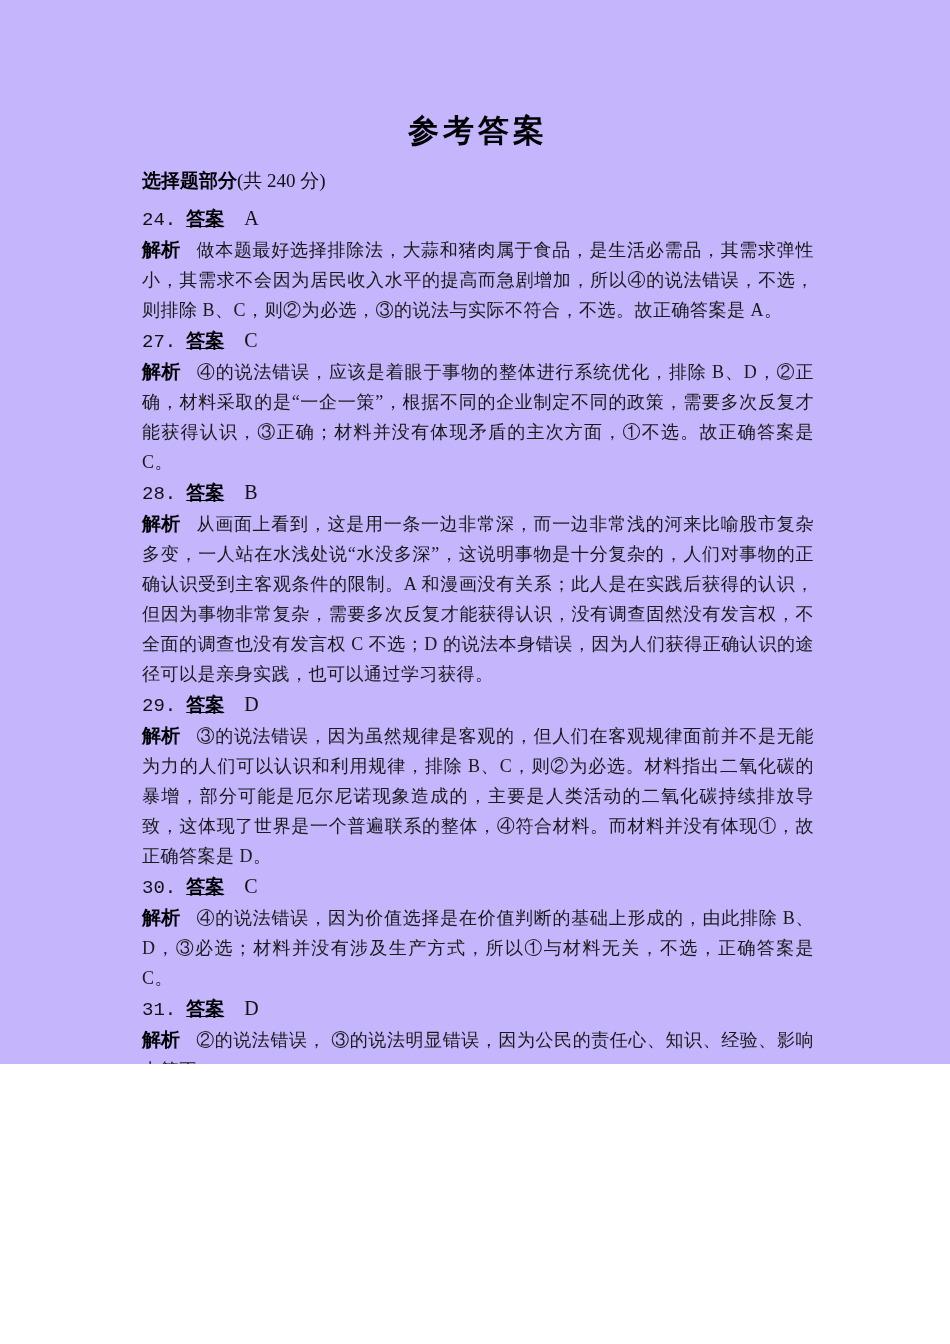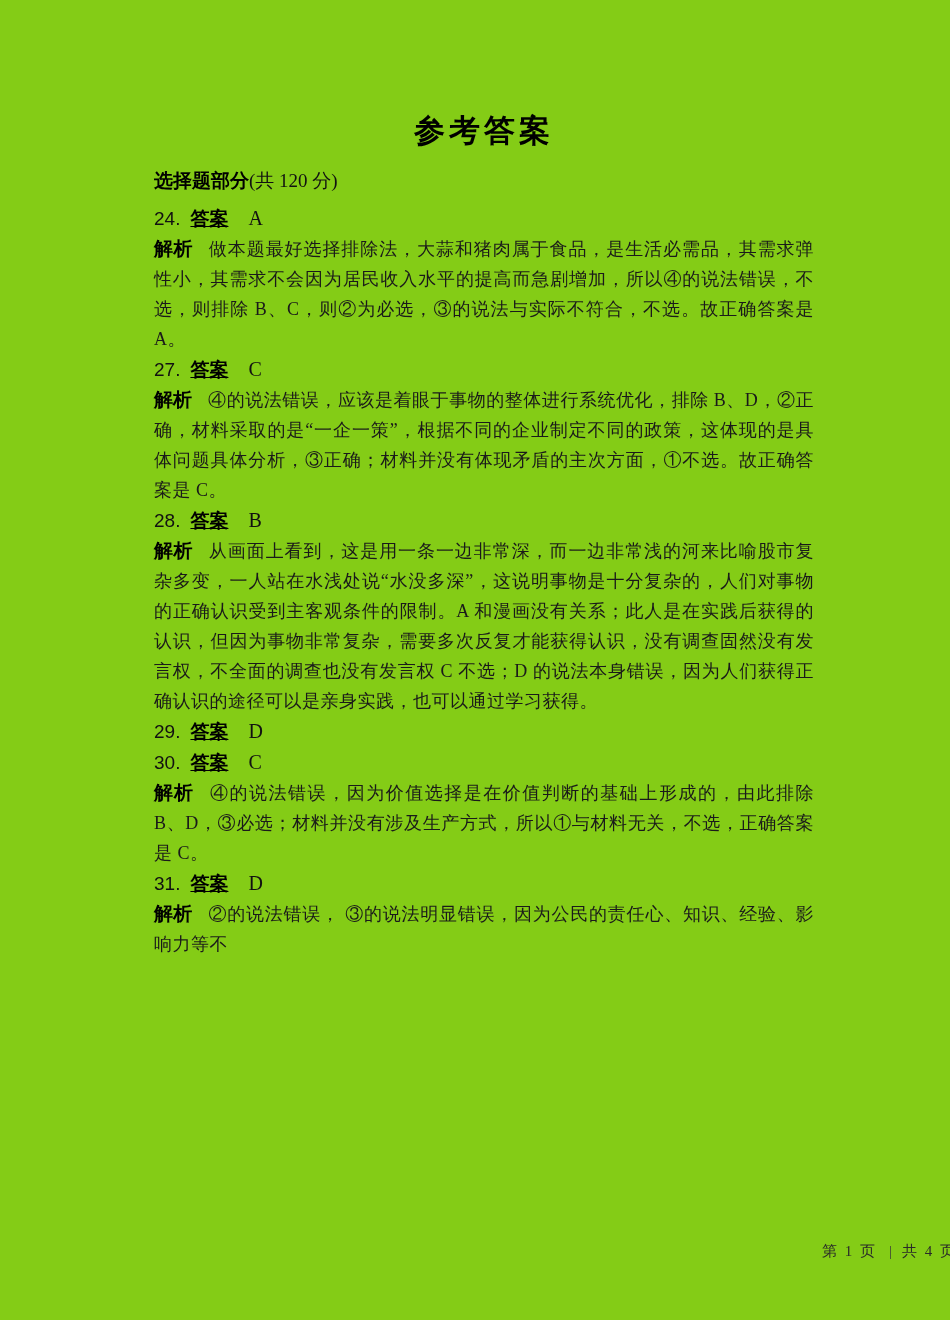--- a/index.html
+++ b/index.html
@@ -1,25 +1,24 @@
 <!DOCTYPE html>
 <html><head>
 <meta charset="utf-8">
 <style>
   * { margin: 0; padding: 0; box-sizing: border-box; }
   html, body { width: 950px; background: #ffffff; }
   .page {
     position: relative;
     width: 950px;
-    height: 1320px;
-    background: #84cc16;
+    height: 1064px;
+    background: #c4b5fd;
     color: #111111;
     overflow: hidden;
     font-family: "Liberation Serif", serif;
-    padding-left: 12px;
   }
   .content {
     padding: 0 136px 0 142px;
   }
   .doc-title {
     margin-top: 108px;
     text-align: center;
     font-family: "Liberation Sans", sans-serif;
     font-weight: 700;
     font-size: 31px;
@@ -43,21 +42,21 @@
     font-family: "Liberation Serif", serif;
     color: #111111;
   }
   .items { margin-top: 7px; }
   .answer-line {
     font-size: 19px;
     line-height: 30px;
     white-space: nowrap;
   }
   .q-num {
-    font-family: Liberation Sans, sans-serif;
+    font-family: Liberation Mono, monospace;
     margin-right: 10px;
   }
   .ans-label {
     font-family: "Liberation Sans", sans-serif;
     font-weight: 600;
     color: #000000;
     text-decoration: underline;
   }
   .ans-letter {
     font-family: "Liberation Serif", serif;
@@ -97,43 +96,44 @@
   }
 </style>
 </head>
 <body>
 
 <div class="page">
   <div class="content">
 
     <h1 class="doc-title">参考答案</h1>
 
-    <div class="section-heading"><span class="section-title">选择题部分</span><span class="section-score">(共 120 分)</span></div>
+    <div class="section-heading"><span class="section-title">选择题部分</span><span class="section-score">(共 240 分)</span></div>
 
     <div class="items">
 
       <div class="item">
         <div class="answer-line"><span class="q-num">24.</span><span class="ans-label">答案</span><span class="ans-letter">A</span></div>
         <p class="analysis"><span class="analysis-label">解析</span><span class="analysis-text">做本题最好选择排除法，大蒜和猪肉属于食品，是生活必需品，其需求弹性小，其需求不会因为居民收入水平的提高而急剧增加，所以④的说法错误，不选，则排除 B、C，则②为必选，③的说法与实际不符合，不选。故正确答案是 A。</span></p>
       </div>
 
 
 
       <div class="item">
         <div class="answer-line"><span class="q-num">27.</span><span class="ans-label">答案</span><span class="ans-letter">C</span></div>
-        <p class="analysis"><span class="analysis-label">解析</span><span class="analysis-text">④的说法错误，应该是着眼于事物的整体进行系统优化，排除 B、D，②正确，材料采取的是“一企一策”，根据不同的企业制定不同的政策，这体现的是具体问题具体分析，③正确；材料并没有体现矛盾的主次方面，①不选。故正确答案是 C。</span></p>
+        <p class="analysis"><span class="analysis-label">解析</span><span class="analysis-text">④的说法错误，应该是着眼于事物的整体进行系统优化，排除 B、D，②正确，材料采取的是“一企一策”，根据不同的企业制定不同的政策，需要多次反复才能获得认识，③正确；材料并没有体现矛盾的主次方面，①不选。故正确答案是 C。</span></p>
       </div>
 
       <div class="item">
         <div class="answer-line"><span class="q-num">28.</span><span class="ans-label">答案</span><span class="ans-letter">B</span></div>
         <p class="analysis"><span class="analysis-label">解析</span><span class="analysis-text">从画面上看到，这是用一条一边非常深，而一边非常浅的河来比喻股市复杂多变，一人站在水浅处说“水没多深”，这说明事物是十分复杂的，人们对事物的正确认识受到主客观条件的限制。A 和漫画没有关系；此人是在实践后获得的认识，但因为事物非常复杂，需要多次反复才能获得认识，没有调查固然没有发言权，不全面的调查也没有发言权 C 不选；D 的说法本身错误，因为人们获得正确认识的途径可以是亲身实践，也可以通过学习获得。</span></p>
       </div>
 
       <div class="item">
         <div class="answer-line"><span class="q-num">29.</span><span class="ans-label">答案</span><span class="ans-letter">D</span></div>
+        <p class="analysis"><span class="analysis-label">解析</span><span class="analysis-text">③的说法错误，因为虽然规律是客观的，但人们在客观规律面前并不是无能为力的人们可以认识和利用规律，排除 B、C，则②为必选。材料指出二氧化碳的暴增，部分可能是厄尔尼诺现象造成的，主要是人类活动的二氧化碳持续排放导致，这体现了世界是一个普遍联系的整体，④符合材料。而材料并没有体现①，故正确答案是 D。</span></p>
       </div>
 
       <div class="item">
         <div class="answer-line"><span class="q-num">30.</span><span class="ans-label">答案</span><span class="ans-letter">C</span></div>
         <p class="analysis"><span class="analysis-label">解析</span><span class="analysis-text">④的说法错误，因为价值选择是在价值判断的基础上形成的，由此排除 B、D，③必选；材料并没有涉及生产方式，所以①与材料无关，不选，正确答案是 C。</span></p>
       </div>
 
       <div class="item">
         <div class="answer-line"><span class="q-num">31.</span><span class="ans-label">答案</span><span class="ans-letter">D</span></div>
         <p class="analysis"><span class="analysis-label">解析</span><span class="analysis-text">②的说法错误， ③的说法明显错误，因为公民的责任心、知识、经验、影响力等不</span></p>

